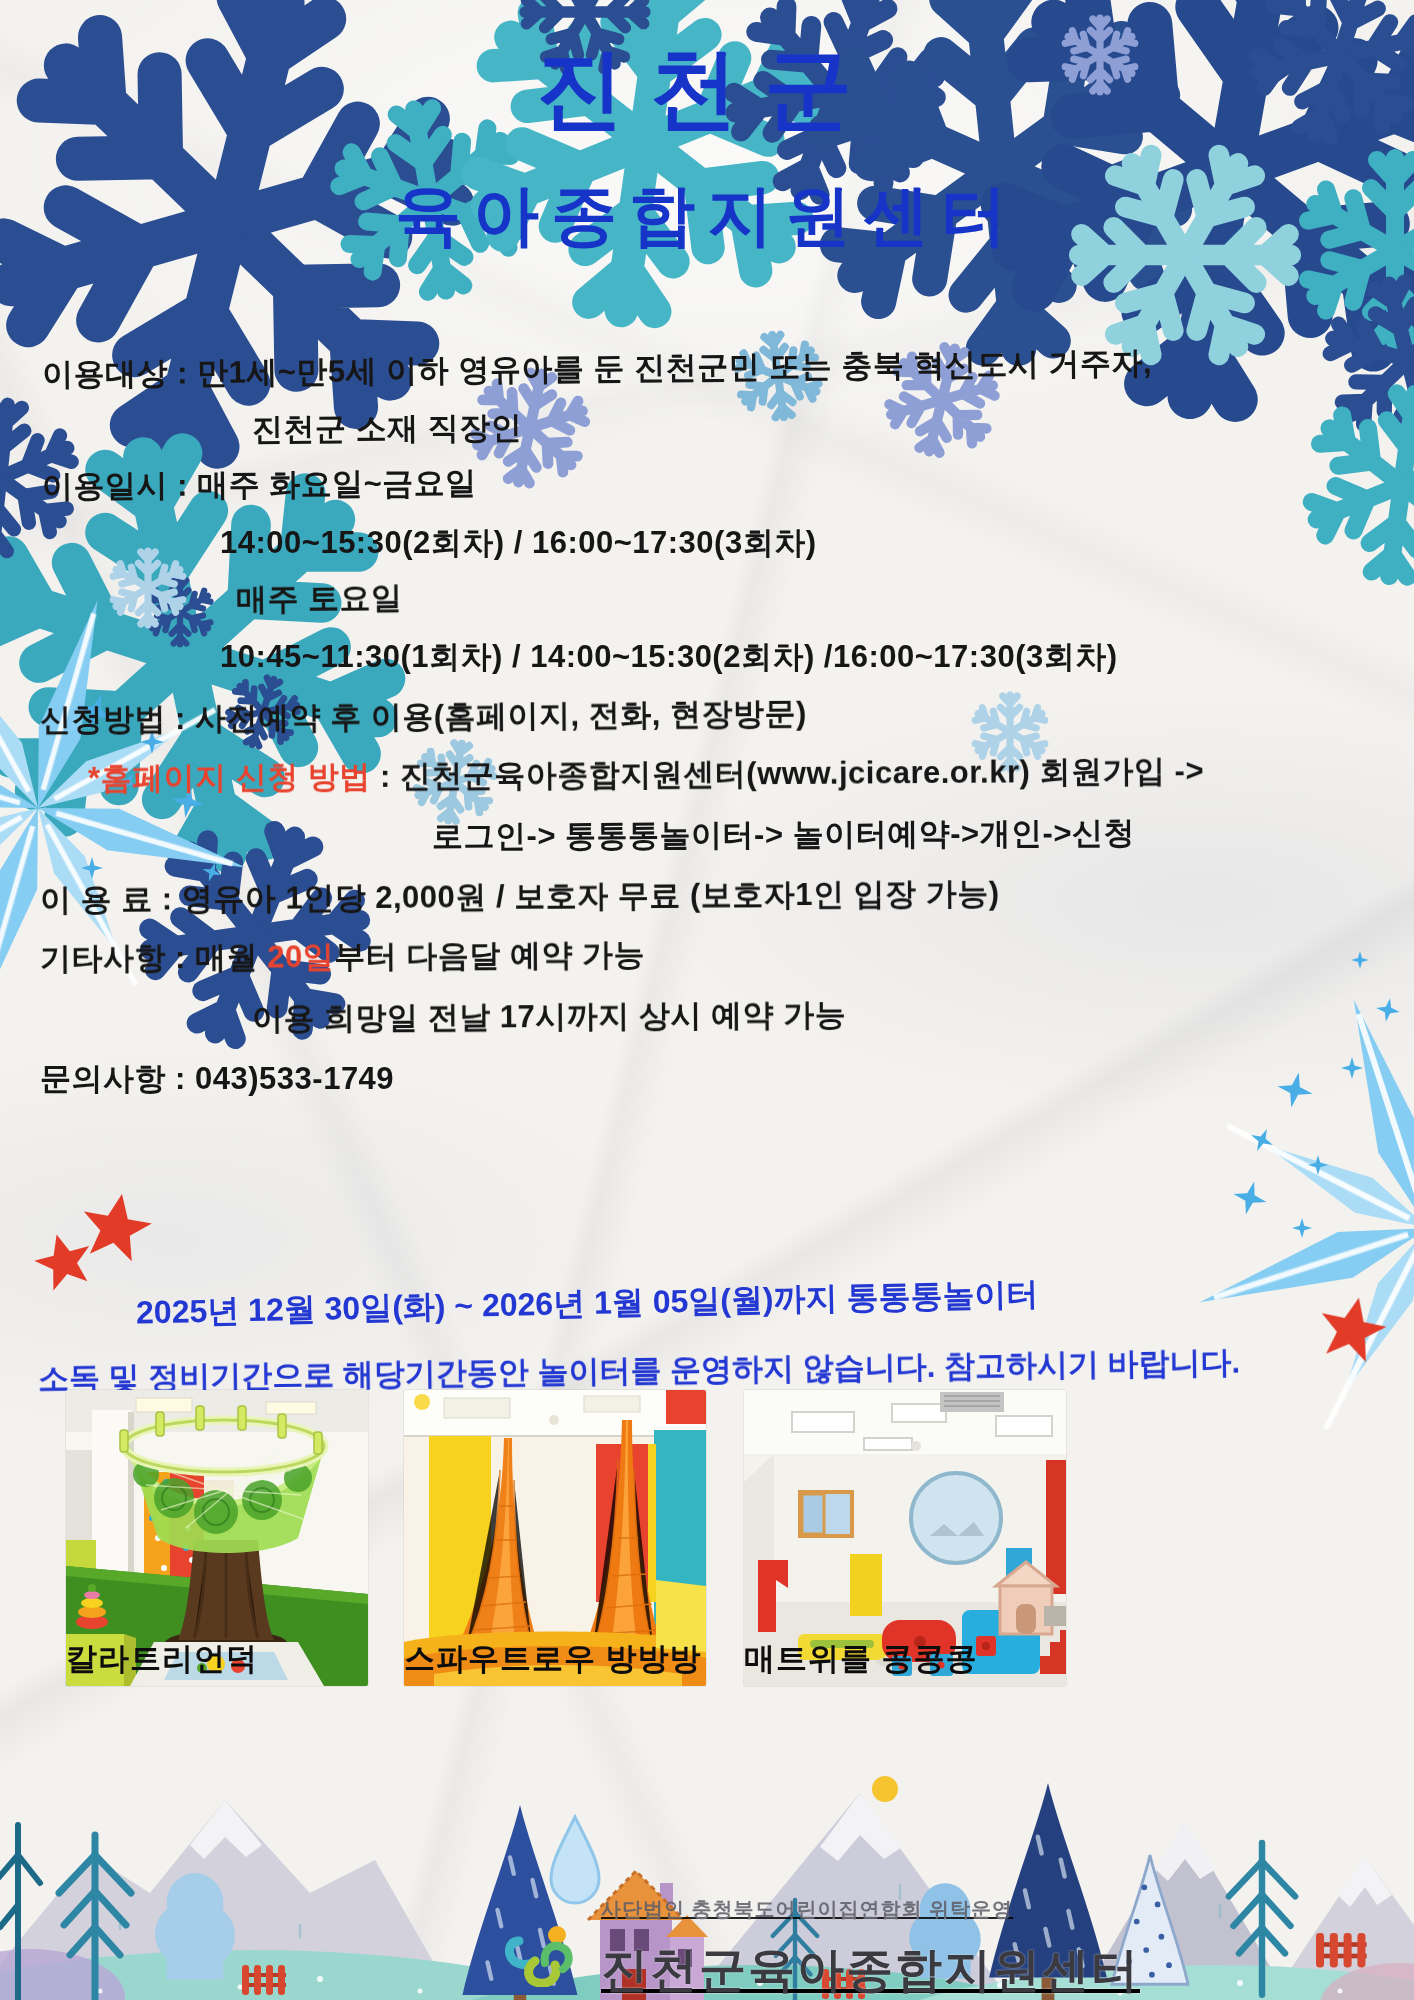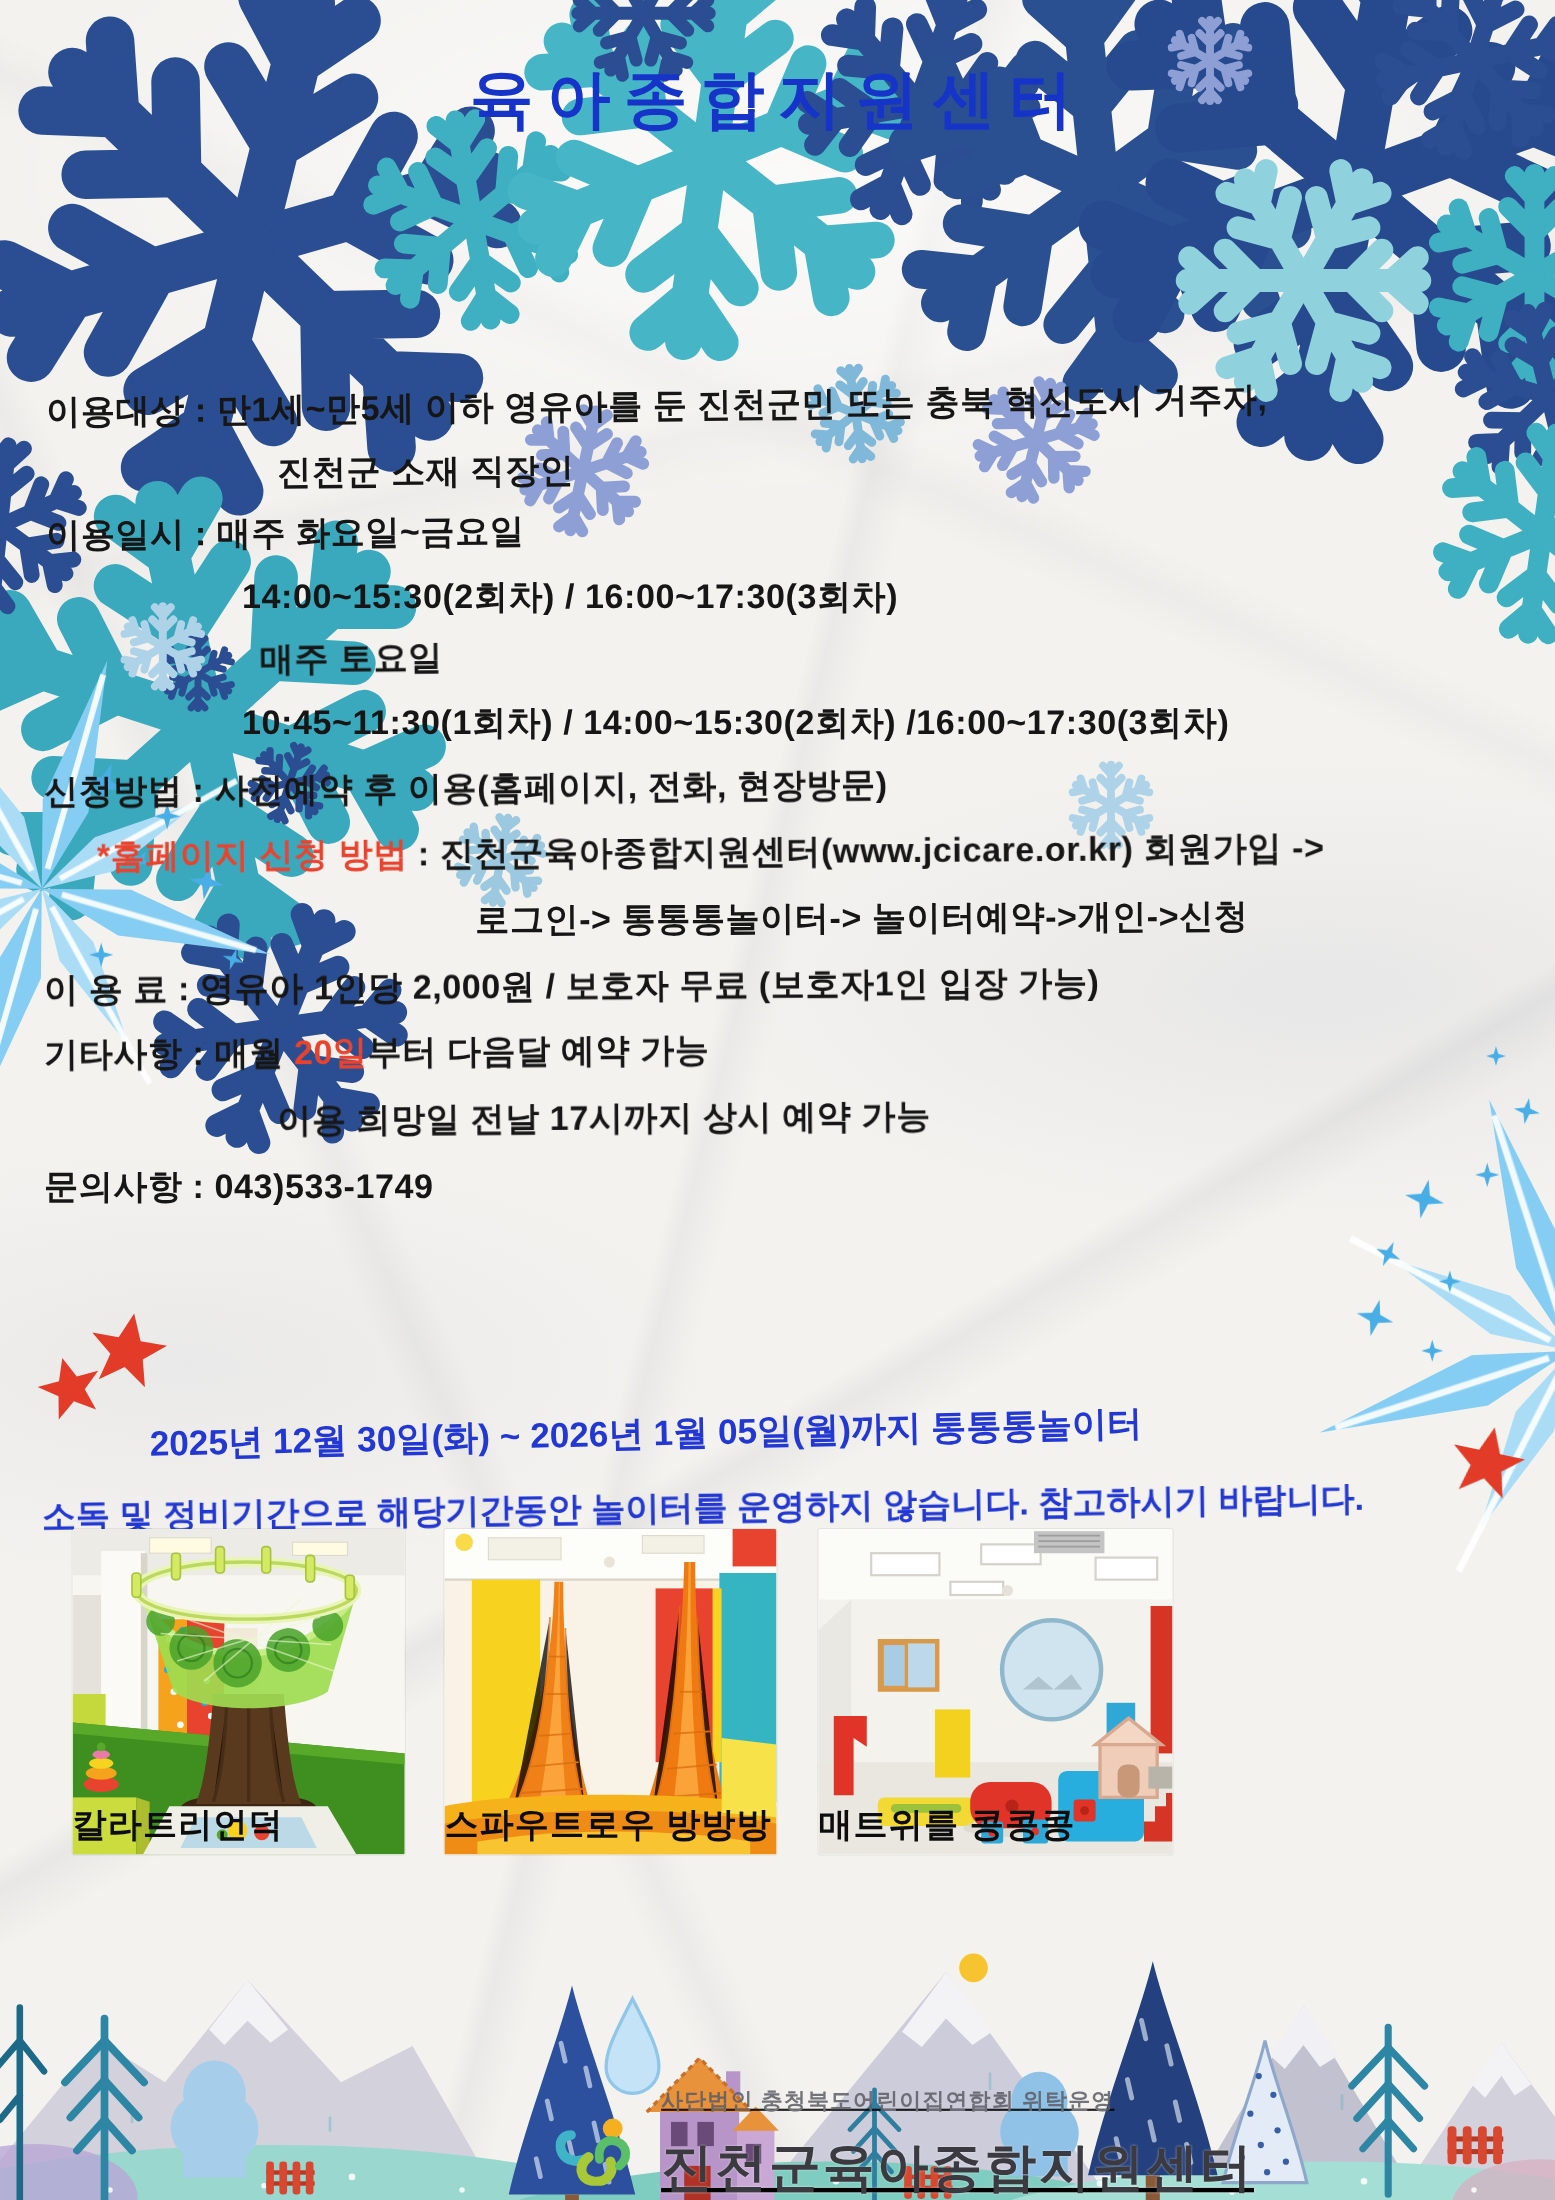--- a/index.html
+++ b/index.html
@@ -13,21 +13,21 @@
       linear-gradient(150deg, rgba(0,0,0,0) 60%, rgba(90,90,100,.07) 61%, rgba(0,0,0,0) 63%),
       linear-gradient(24deg, rgba(0,0,0,0) 72%, rgba(120,120,130,.05) 73.5%, rgba(0,0,0,0) 75%),
       linear-gradient(168deg, rgba(0,0,0,0) 22%, rgba(120,120,130,.05) 23%, rgba(0,0,0,0) 25%),
       radial-gradient(800px 300px at 85% 45%, rgba(198,198,208,.25), rgba(255,255,255,0) 70%),
       radial-gradient(700px 280px at 12% 62%, rgba(202,202,212,.22), rgba(255,255,255,0) 70%),
       #f3f2ef;
   }
   .deco{position:absolute;left:0;top:0;pointer-events:none;}
   .title{position:absolute;left:0;top:30px;width:100%;text-align:center;font-weight:900;}
   .t1{font-size:88px;letter-spacing:26px;color:#1634c8;}
-  .t2{font-size:58px;letter-spacing:12px;color:#1634c8;margin-top:22px;}
+  .t2{font-size:66px;letter-spacing:12px;color:#1634c8;margin-top:22px;}
   .t3{font-size:80px;letter-spacing:4px;color:#3d5f98;margin-top:18px;}
   .line{position:absolute;white-space:nowrap;font-weight:900;font-size:31px;color:#161616;letter-spacing:.5px;}
   .red{color:#e8432e;}
   .notice-line{position:absolute;white-space:nowrap;font-weight:900;font-size:32px;color:#2338d2;}
   .photo-card{position:absolute;top:1390px;height:296px;border-radius:2px;overflow:hidden;box-shadow:0 0 0 1px rgba(0,0,0,.06);}
   .photo-card svg{display:block;}
   .caption{position:absolute;left:0;right:0;bottom:6px;text-align:left;font-weight:900;font-size:31px;color:#0d0d0d;letter-spacing:1px;}
   .footer-logo{position:absolute;left:505px;top:1896px;display:flex;align-items:center;z-index:5;text-decoration:underline;}
   .footer-logo .mark{width:86px;height:76px;margin-right:10px;}
   .op-note{font-size:20px;color:#5d5d66;font-weight:700;letter-spacing:1px;opacity:.85;}
@@ -138,20 +138,21 @@
     </g>
 
     <g style="color:#e23b28">
       <use href="#st5" transform="translate(64,1262) scale(0.95) rotate(-15)"></use>
       <use href="#st5" transform="translate(116,1228) scale(1.15) rotate(10)"></use>
       <use href="#st5" transform="translate(1352,1330) scale(1.1) rotate(12)"></use>
     </g>
   </svg>
 
   <div class="title">
+    <div class="t1">진천군</div>
     <div class="t2">육아종합지원센터</div>
   </div>
 
   <div class="line" style="left:42px;top:348px;transform:rotate(-0.6deg)">이용대상 :  만1세~만5세 이하 영유아를 둔 진천군민 또는 충북 혁신도시 거주자,</div>
   <div class="line" style="left:252px;top:408px;transform:rotate(-0.4deg)">진천군 소재 직장인</div>
   <div class="line" style="left:42px;top:464px;transform:rotate(-0.5deg)">이용일시  :  매주 화요일~금요일</div>
   <div class="line" style="left:220px;top:522px">14:00~15:30(2회차) / 16:00~17:30(3회차)</div>
   <div class="line" style="left:236px;top:578px;transform:rotate(-0.6deg)">매주 토요일</div>
   <div class="line" style="left:220px;top:636px">10:45~11:30(1회차) / 14:00~15:30(2회차) /16:00~17:30(3회차)</div>
   <div class="line" style="left:40px;top:696px;transform:rotate(-0.5deg)">신청방법  :  사전예약 후 이용(홈페이지, 전화, 현장방문)</div>

